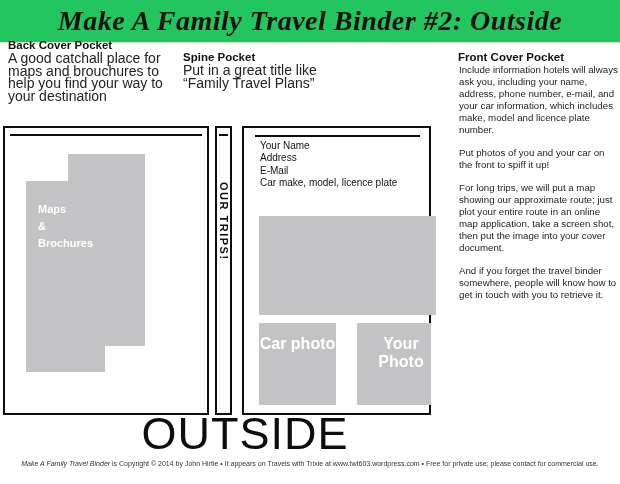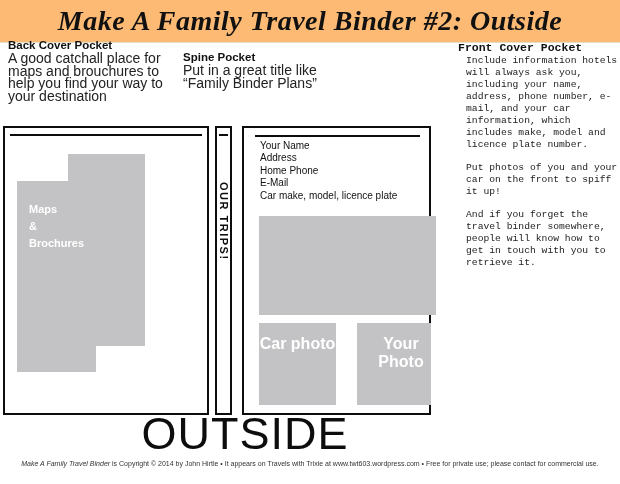--- a/index.html
+++ b/index.html
@@ -12,21 +12,21 @@
     font-family: "Liberation Sans", sans-serif;
     color: #1a1a1a;
     overflow: hidden;
   }
 
   
   .title-band {
     position: absolute;
     left: 0; top: 0;
     width: 620px; height: 43px;
-    background: #fdba74;
+    background: #22c55e;
     border-bottom: 1px solid #e4e0c6;
     display: flex;
     align-items: center;
     justify-content: center;
   }
   .title-band h1 {
     font-family: "Liberation Serif", serif;
     font-style: italic;
     font-weight: bold;
     font-size: 28px;
@@ -38,22 +38,22 @@
   .note { position: absolute; }
   .note h2 { font-size: 11.5px; font-weight: bold; color: #111; }
   .note p {
     margin-top: 1px;
     font-size: 14px;
     line-height: 12.5px;
     color: #222;
   }
   .note-back  { left: 8px;   top: 39px; width: 168px; }
   .note-spine { left: 183px; top: 51px; width: 150px; }
-  .note-front { left: 458px; top: 41px; width: 160px; font-family: Liberation Mono, monospace; }
-  .note-front p { font-size: 9.7px; line-height: 12px; margin-bottom: 11px; margin-left: 8px; }
+  .note-front { left: 458px; top: 51px; width: 160px; }
+  .note-front p { font-size: 9.7px; line-height: 12px; margin-bottom: 11px; margin-left: 1px; }
 
   
   .panel {
     position: absolute;
     top: 126px;
     height: 289px;
     border: 2px solid #0d0d0d;
     background: #fff;
   }
   .panel-left  { left: 3px;   width: 206px; }
@@ -66,21 +66,21 @@
     background: #0d0d0d;
   }
   .panel-left  .pocket-line { left: 5px;  right: 5px; }
   .panel-spine .pocket-line { left: 2px;  right: 2px; }
   .panel-right .pocket-line { left: 11px; right: 9px; top: 7px; }
 
   .gray-box { position: absolute; background: #c3c3c5; }
 
   .maps-back  { left: 63px; top: 26px; width: 77px; height: 192px; }
   .maps-front {
-    left: 12px; top: 53px; width: 79px; height: 191px;
+    left: 21px; top: 53px; width: 79px; height: 191px;
     padding: 20px 0 0 12px;
     color: #ffffff;
     font-weight: bold;
     font-size: 11px;
     line-height: 17px;
     white-space: pre-line;
   }
 
   .spine-text {
     position: absolute;
@@ -144,27 +144,28 @@
     <h1>Make A Family Travel Binder #2: Outside</h1>
   </div>
 
   <div class="note note-back">
     <h2>Back Cover Pocket</h2>
     <p>A good catchall place for maps and brouchures to help you find your way to your destination</p>
   </div>
 
   <div class="note note-spine">
     <h2>Spine Pocket</h2>
-    <p>Put in a great title like “Family Binder Plans”</p>
+    <p>Put in a great title like “Family Travel Plans”</p>
   </div>
 
   <div class="note note-front">
     <h2>Front Cover Pocket</h2>
     <p>Include information hotels will always ask you, including your name, address, phone number, e-mail, and your car information, which includes make, model and licence plate number.</p>
     <p>Put photos of you and your car on the front to spiff it up!</p>
+    <p>For long trips, we will put a map showing our approximate route; just plot your entire route in an online map application, take a screen shot, then put the image into your cover document.</p>
     <p>And if you forget the travel binder somewhere, people will know how to get in touch with you to retrieve it.</p>
   </div>
 
   <div class="panel panel-left">
     <div class="pocket-line"></div>
     <div class="gray-box maps-back"></div>
     <div class="gray-box maps-front">Maps
 &amp;
 Brochures</div>
   </div>
@@ -172,21 +173,20 @@
   <div class="panel panel-spine">
     <div class="pocket-line"></div>
     <div class="spine-text">OUR TRIPS!</div>
   </div>
 
   <div class="panel panel-right">
     <div class="pocket-line"></div>
     <div class="info-lines">
       <div>Your Name</div>
       <div>Address</div>
-      <div>Home Phone</div>
       <div>E-Mail</div>
       <div>Car make, model, licence plate</div>
     </div>
     <div class="gray-box map-box"></div>
     <div class="gray-box photo-box car-photo">Car photo</div>
     <div class="gray-box photo-box your-photo">Your Photo</div>
   </div>
 
   <div class="outside-label">OUTSIDE</div>
 

